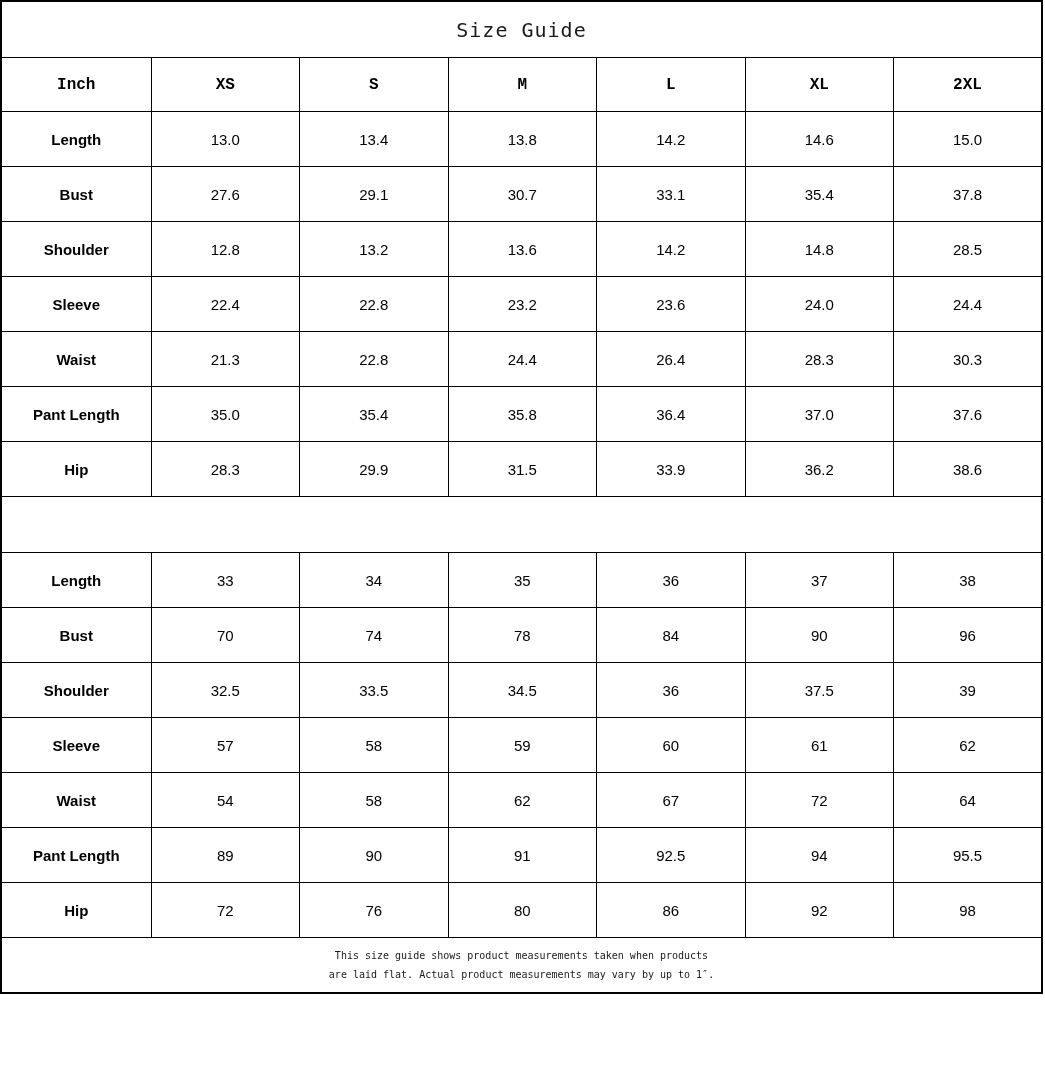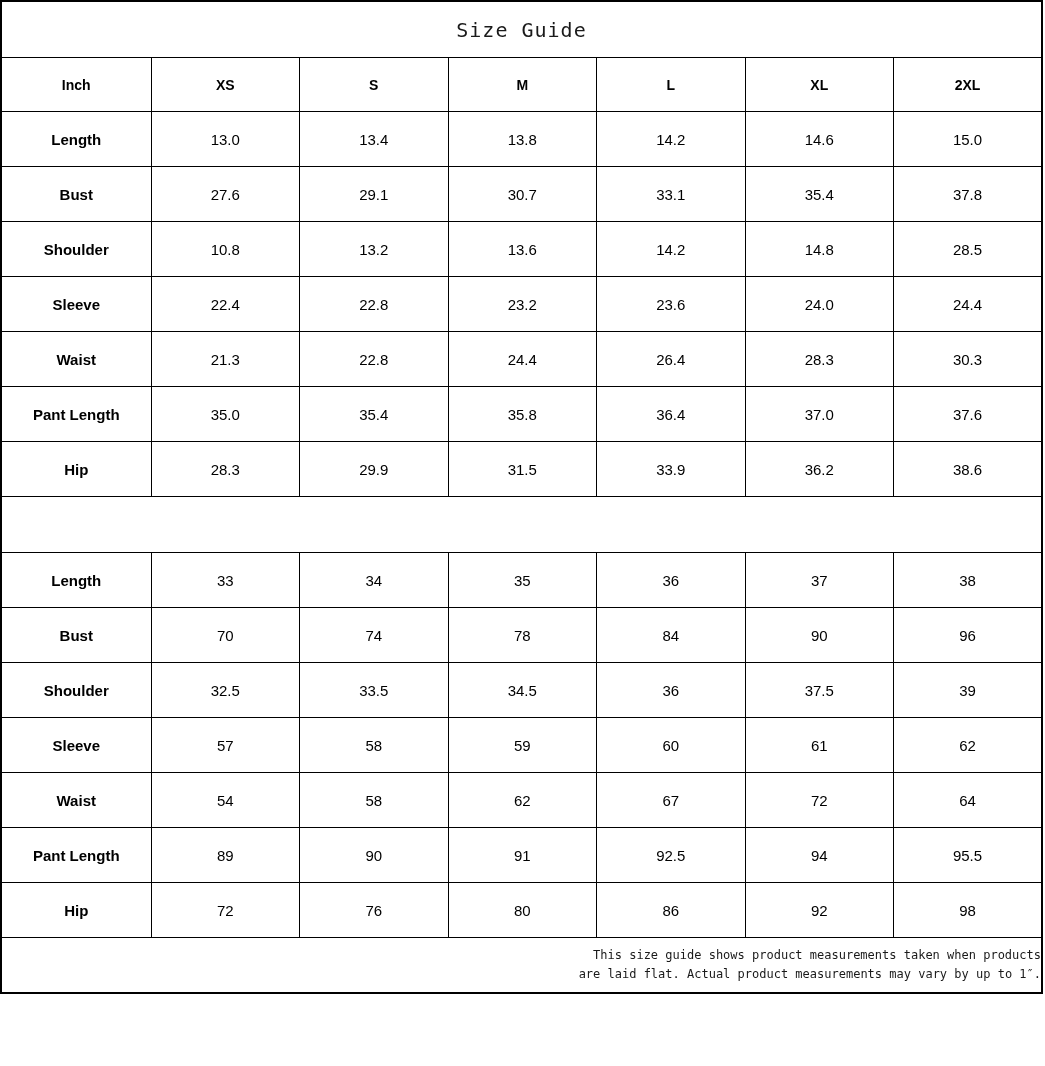--- a/index.html
+++ b/index.html
@@ -34,44 +34,43 @@
 
   tr.title-row td {
     height: 55px;
     font-family: "DejaVu Sans Mono", "Liberation Mono", monospace;
     font-size: 20px;
     letter-spacing: 1px;
     color: #1a1a1a;
   }
   tr.header-row td {
     height: 53px;
-    font-family: Liberation Sans, sans-serif;
+    font-family: Liberation Mono, monospace;
     font-weight: bold;
-    font-size: 14px;
+    font-size: 16px;
   }
   tr.data-row td {
     height: 54px;
     font-family: "Liberation Sans", "DejaVu Sans", sans-serif;
     font-size: 15px;
     font-weight: normal;
   }
   tr.data-row td.row-label {
     font-weight: bold;
     margin-left: 8px;
   }
   tr.gap-row td {
     height: 55px;
   }
   tr.footer-row td {
     height: 54px;
     font-family: "DejaVu Sans Mono", "Liberation Mono", monospace;
-    font-size: 12px;
+    font-size: 10px;
     line-height: 19px;
     color: #1a1a1a;
-    text-align: right;
   }
 </style>
 </head>
 <body>
 
 <div class="page">
   <table class="size-guide">
     <colgroup>
       <col class="label-col">
       <col>
@@ -108,21 +107,21 @@
           <td class="row-label">Bust</td>
           <td>27.6</td>
           <td>29.1</td>
           <td>30.7</td>
           <td>33.1</td>
           <td>35.4</td>
           <td>37.8</td>
         </tr>
         <tr class="data-row">
           <td class="row-label">Shoulder</td>
-          <td>10.8</td>
+          <td>12.8</td>
           <td>13.2</td>
           <td>13.6</td>
           <td>14.2</td>
           <td>14.8</td>
           <td>28.5</td>
         </tr>
         <tr class="data-row">
           <td class="row-label">Sleeve</td>
           <td>22.4</td>
           <td>22.8</td>

